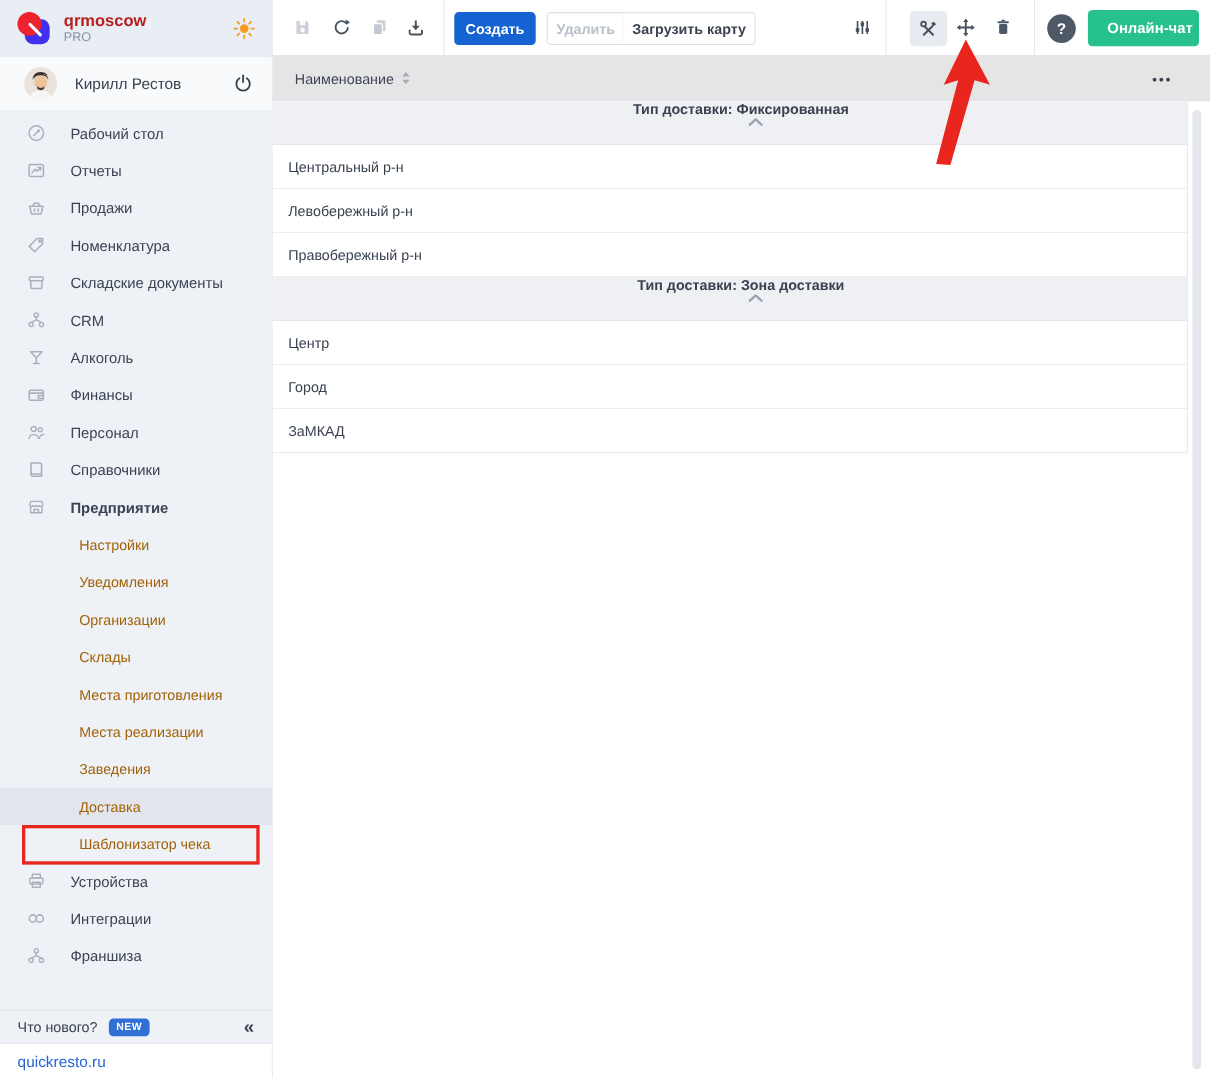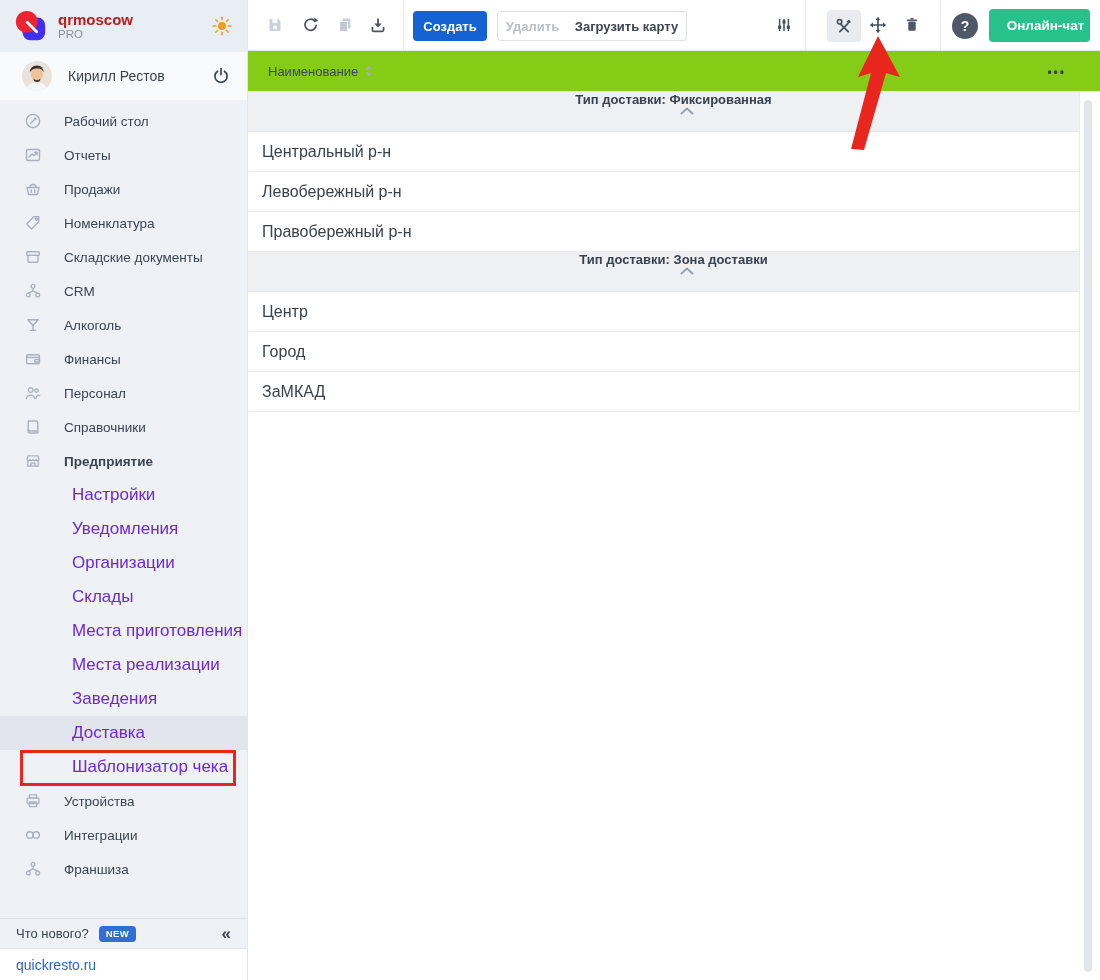--- a/index.html
+++ b/index.html
@@ -13,21 +13,21 @@
   .brand-name { font-size:15px; font-weight:bold; color:#b91c1c; line-height:17px; }
   .brand-plan { font-size:11.5px; color:#8a93a2; line-height:13px; }
   .user-row { position:absolute; left:0; top:52px; width:100%; height:48px; background:#f8fafc; display:flex; align-items:center; padding:0 16px 0 22px; }
   .user-name { margin-left:16px; flex:1; font-size:14px; color:#39424f; }
   .menu { position:absolute; left:0; top:104px; width:100%; }
   .mi { height:34px; display:flex; align-items:center; padding-left:24px; cursor:pointer; }
   .mi .ic { width:18px; height:18px; flex:0 0 18px; }
   .mi .lbl { margin-left:22px; font-size:13.5px; color:#3b4453; white-space:nowrap; }
   .mi.bold .lbl { font-weight:bold; }
   .smi { height:34px; display:flex; align-items:center; padding-left:72px; cursor:pointer; }
-  .smi .lbl { font-size:17px; color:#6d28d9; white-space:nowrap; }
+  .smi .lbl { font-size:13px; color:#a16207; white-space:nowrap; }
   .smi.selected { background:#e2e6ec; }
   .red-box { position:absolute; left:20px; top:750px; width:216px; height:36px; border:3px solid #e8261d; z-index:6; pointer-events:none; }
   .whatsnew-row { position:absolute; left:0; top:918px; width:100%; height:30px; border-top:1px solid #dfe3e9; display:flex; align-items:center; padding:0 16px; }
   .whatsnew-lbl { font-size:13px; color:#39424f; }
   .new-badge { margin-left:10px; background:#2f6fd6; color:#fff; font-size:9.5px; font-weight:bold; letter-spacing:.5px; padding:2px 7px 3px; border-radius:4px; }
   .collapse-btn { margin-left:auto; font-size:17px; font-weight:bold; color:#39424f; cursor:pointer; }
   .site-row { position:absolute; left:0; top:948px; width:100%; height:32px; background:#fff; border-top:1px solid #e3e6eb; display:flex; align-items:center; padding:0 16px; }
   .site-link { font-size:14px; color:#2666d4; cursor:pointer; }
 
   
@@ -37,28 +37,28 @@
   .btn { position:absolute; top:11px; height:30px; border-radius:4px; font-size:13px; display:flex; align-items:center; justify-content:center; cursor:pointer; }
   .btn-create { left:165px; width:74px; background:#1563d2; color:#fff; font-weight:bold; }
   .btn-delete { left:249px; width:71px; background:#fff; border:1px solid #dcdfe5; border-radius:4px 0 0 4px; color:#b9c0ca; font-weight:bold; cursor:default; }
   .btn-loadmap { left:319px; width:120px; background:#fff; border:1px solid #dcdfe5; border-left:none; border-radius:0 4px 4px 0; color:#3c4452; font-weight:bold; }
   .btn-tools { position:absolute; left:579px; top:10px; width:34px; height:32px; background:#e8ebef; border-radius:4px; display:flex; align-items:center; justify-content:center; cursor:pointer; }
   .help-circle { position:absolute; left:704px; top:13px; width:26px; height:26px; border-radius:50%; background:#4e5866; color:#fff; font-size:14px; font-weight:bold; display:flex; align-items:center; justify-content:center; cursor:pointer; }
   .btn-chat { left:741px; width:101px; top:9px; height:33px; background:#27c28b; color:#fff; font-weight:bold; font-size:13.5px;padding-left:12px; }
 
   
   .main { position:absolute; left:248px; top:51px; width:852px; height:929px; background:#fff; }
-  .t-header { position:absolute; left:0; top:0; width:852px; height:41px; background:#84cc16; border-bottom:1px solid #e3e6ea; display:flex; align-items:center; padding-left:20px; }
+  .t-header { position:absolute; left:0; top:0; width:852px; height:41px; background:#e5e5e5; border-bottom:1px solid #e3e6ea; display:flex; align-items:center; padding-left:20px; }
   .t-header .col { font-size:13px; color:#3d4654; cursor:pointer; display:flex; align-items:center; gap:7px; }
   .t-menu { position:absolute; right:34px; top:0; height:41px; display:flex; align-items:center; font-size:12px; letter-spacing:2px; font-weight:bold; color:#3a4350; cursor:pointer; }
   .t-body { position:absolute; left:0; top:41px; width:832px; }
   .g-head { height:40px; background:#eef0f4; border-bottom:1px solid #e3e6ea; border-right:1px solid #e8ebee; display:flex; align-items:center; padding-left:20px; cursor:pointer;flex-direction:column; }
   .g-head .glbl { font-size:13px; font-weight:bold; color:#39424f; }
   .g-head .chev { margin-left:26px; }
-  .t-row { height:40px; background:#fff; border-bottom:1px solid #e9ebee; border-right:1px solid #e8ebee; display:flex; align-items:center; padding-left:14px; font-size:16px; color:#39424f; cursor:pointer; }
+  .t-row { height:40px; background:#fff; border-bottom:1px solid #e9ebee; border-right:1px solid #e8ebee; display:flex; align-items:center; padding-left:14px; font-size:13px; color:#39424f; cursor:pointer; }
   .scrollbar { position:absolute; right:8px; top:49px; width:8px; height:872px; background:#e3e6ea; border-radius:4px; cursor:pointer; }
 
   
   .red-arrow { position:absolute; left:840px; top:28px; width:70px; height:126px; z-index:9; pointer-events:none; }
 </style>
 </head>
 <body>
 
 <div id="app">
 

